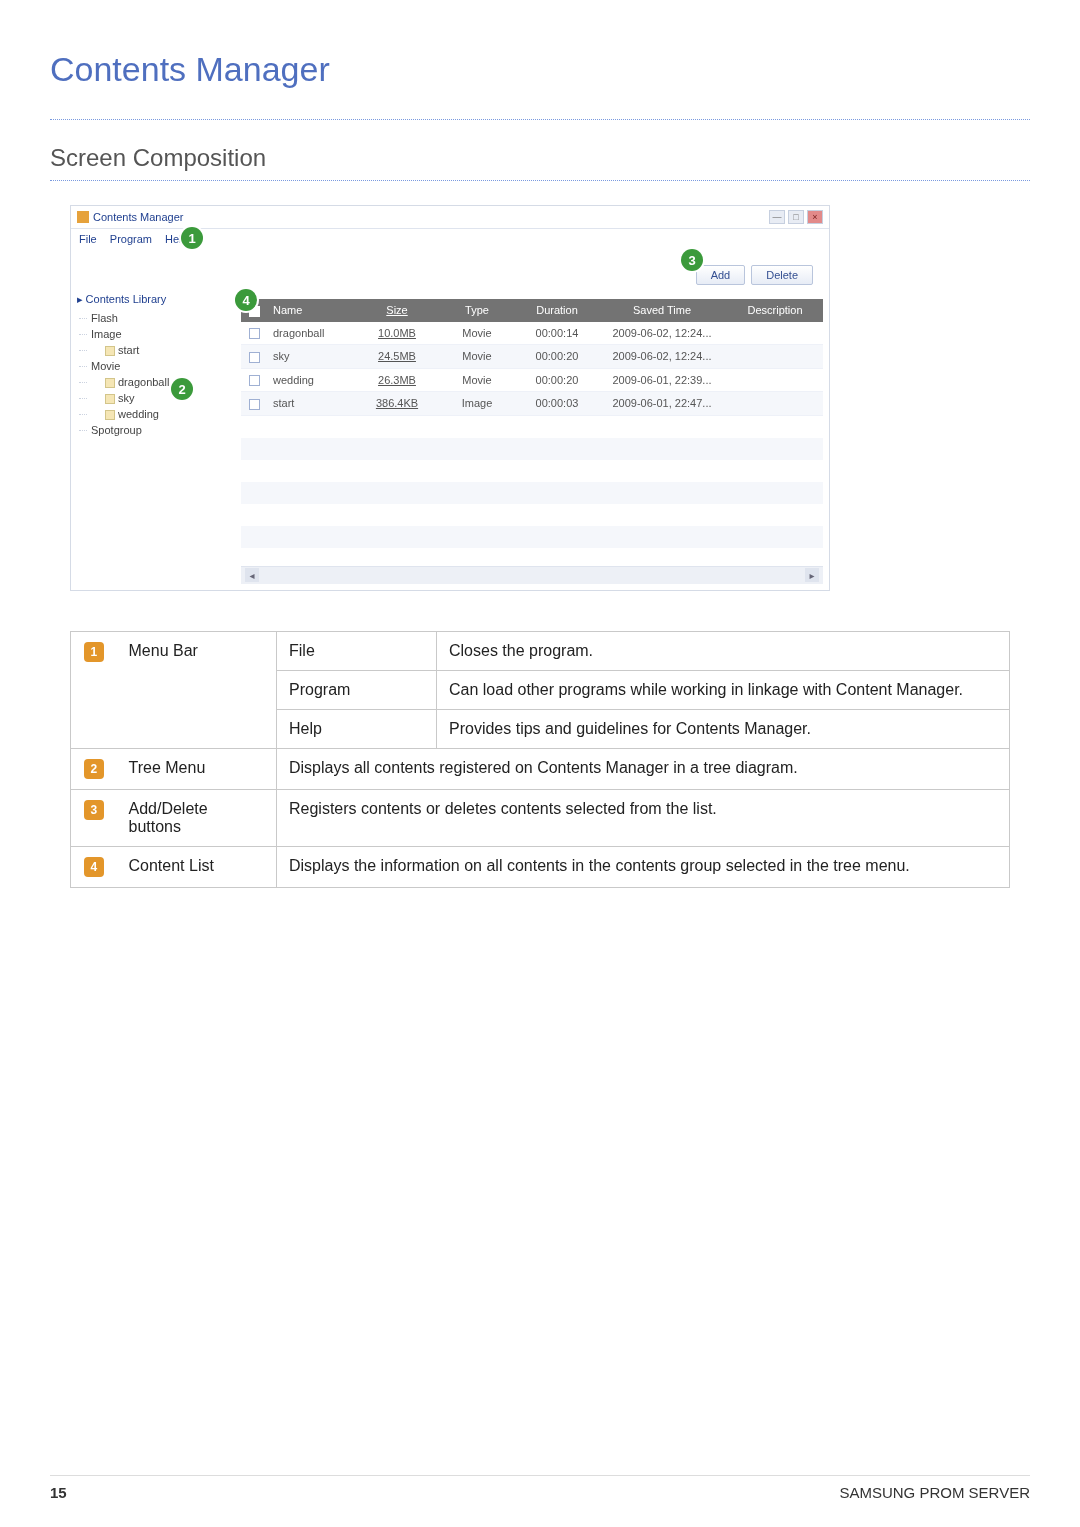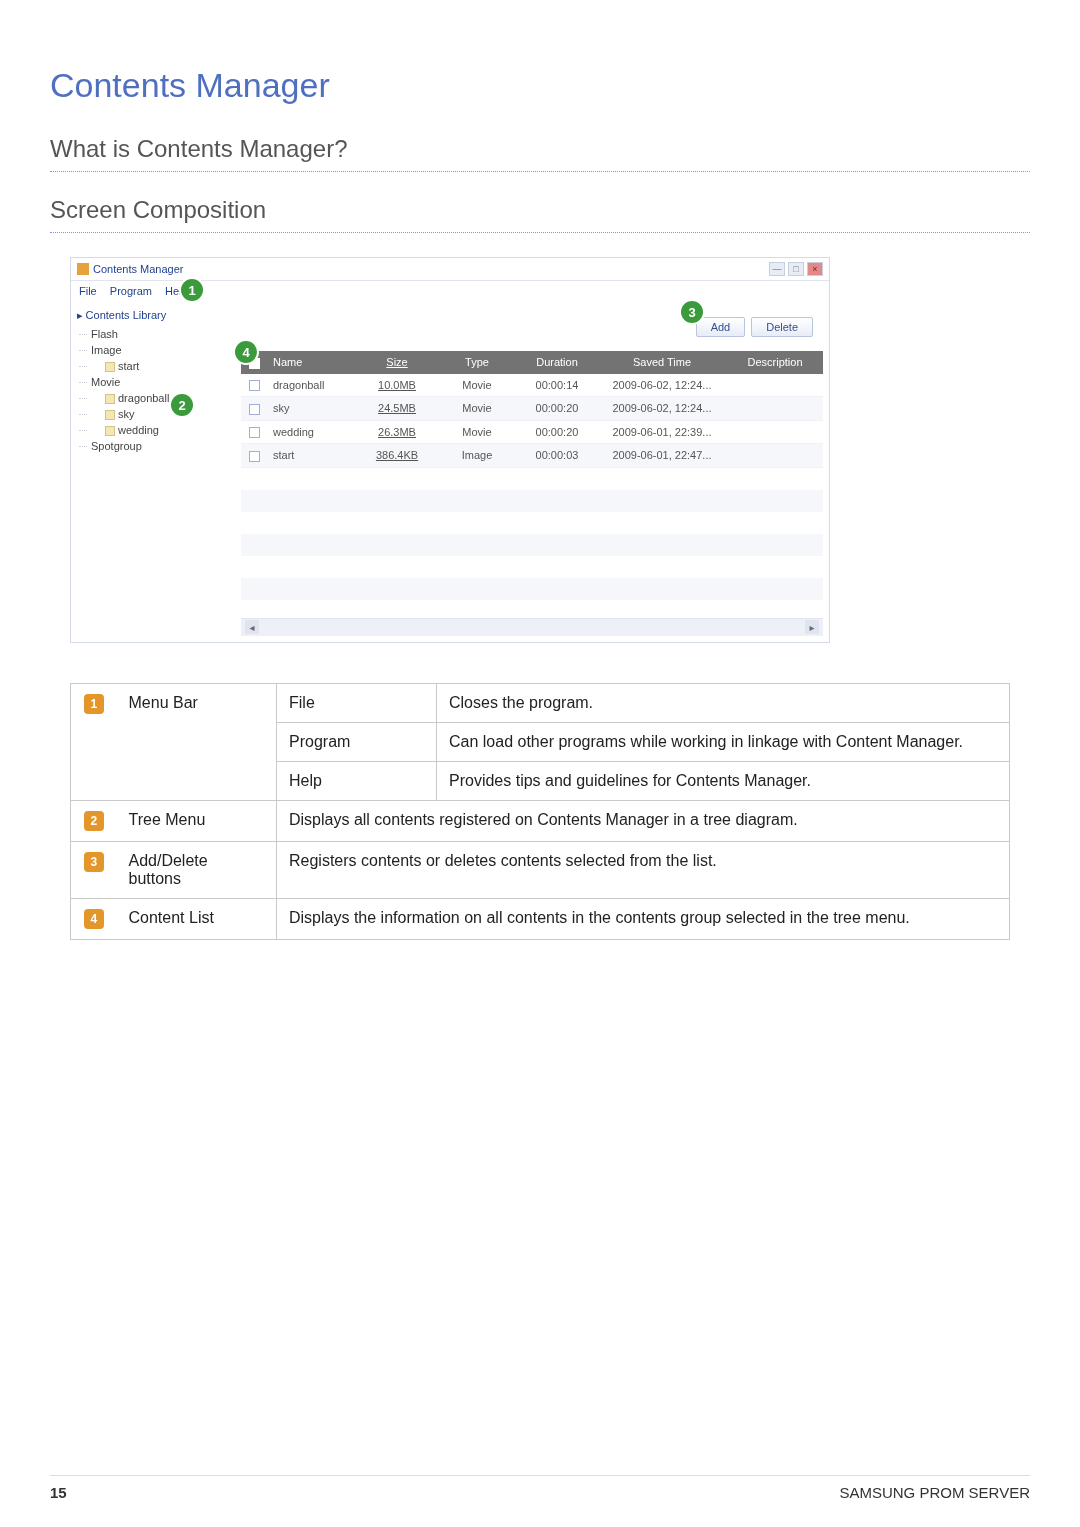--- a/index.html
+++ b/index.html
@@ -1,35 +1,35 @@
 <!DOCTYPE html>
 <html><head>
 <meta charset="utf-8">
 <style>
   * { box-sizing: border-box; margin: 0; padding: 0; }
   html, body { width: 1080px; background: #fff; font-family: Arial, Helvetica, sans-serif; color: #333; }
-  .page { padding: 66px 50px 30px 50px; min-height: 1527px; position: relative; }
+  .page { padding: 50px 50px 30px 50px; min-height: 1527px; position: relative; }
   h1.title { color: #4f6fbf; font-weight: 400; font-size: 34px; margin-bottom: 30px; }
   h2.subtitle { color: #555; font-weight: 400; font-size: 24px; margin-bottom: 8px; }
   .dotted { border: none; border-top: 1px dotted #7a9adf; margin-bottom: 24px; }
   .body-text { font-size: 17px; line-height: 1.6; color: #222; margin: 0 0 40px 20px; }
 
   
   .shot-wrap { margin: 0 20px 40px 20px; }
   .shot { width: 760px; border: 1px solid #d5dbe6; background: #fff; font-size: 11px; }
   .shot-titlebar { display: flex; align-items: center; justify-content: space-between; padding: 4px 6px; border-bottom: 1px solid #dfe4ee; }
   .shot-titlebar-left { display: flex; align-items: center; gap: 4px; color: #1f3f8f; }
   .shot-titlebar-left .appicon { width: 12px; height: 12px; background: #e6a23c; display: inline-block; }
   .winbtns { display: flex; gap: 3px; }
   .winbtn { width: 16px; height: 14px; background: #e8ecf4; border: 1px solid #c6cfdf; display: inline-flex; align-items: center; justify-content: center; font-size: 9px; color: #777; }
   .winbtn.close { background: #e28a8a; color: #7a1f1f; }
   .shot-menubar { position: relative; padding: 4px 8px; color: #1f3f8f; background: #fff; }
   .shot-menubar span { margin-right: 10px; }
   .shot-body { display: flex; }
-  .sidebar { width: 170px; padding: 8px 6px; }
+  .sidebar { width: 170px; padding: 8px 6px; margin-top: 36px; }
   .sidebar .root { color: #1f3f8f; margin-bottom: 4px; }
   .sidebar ul { list-style: none; }
   .sidebar li { padding: 2px 0 2px 14px; color: #444; position: relative; }
   .sidebar li::before { content: ""; position: absolute; left: 2px; top: 50%; width: 8px; border-top: 1px dotted #ccd3e0; }
   .sidebar li .treeicon { display:inline-block; width:10px; height:10px; background:#f5e6b5; border:1px solid #d3c58a; vertical-align:middle; margin-right:3px; }
   .main { flex: 1; padding: 6px 6px 6px 0; }
   .main-top { display: flex; justify-content: flex-end; gap: 6px; padding: 10px 10px 14px 10px; position: relative; }
   .btn { padding: 3px 14px; font-size: 11px; background: linear-gradient(#fff, #e7ecf6); border: 1px solid #b9c5dc; color: #344f91; border-radius: 2px; }
   .grid-header { display: flex; background: #737373; color: #fff; }
   .grid-header .gh, .grid-row .gc { padding: 5px 6px; }
@@ -62,21 +62,20 @@
 
   .chk { display:inline-block; width:11px; height:11px; border:1px solid #9fb0d3; background:#fff; vertical-align:middle; }
 </style>
 </head>
 <body>
 
 <div class="page">
 
   <h1 class="title">Contents Manager</h1>
 
-  <h2 class="subtitle">What is Contents Manager?</h2>
   <hr class="dotted">
 
   <h2 class="subtitle">Screen Composition</h2>
   <hr class="dotted">
 
   <div class="shot-wrap">
     <div class="shot">
       <div class="shot-titlebar">
         <div class="shot-titlebar-left">
           <span class="appicon"></span>

